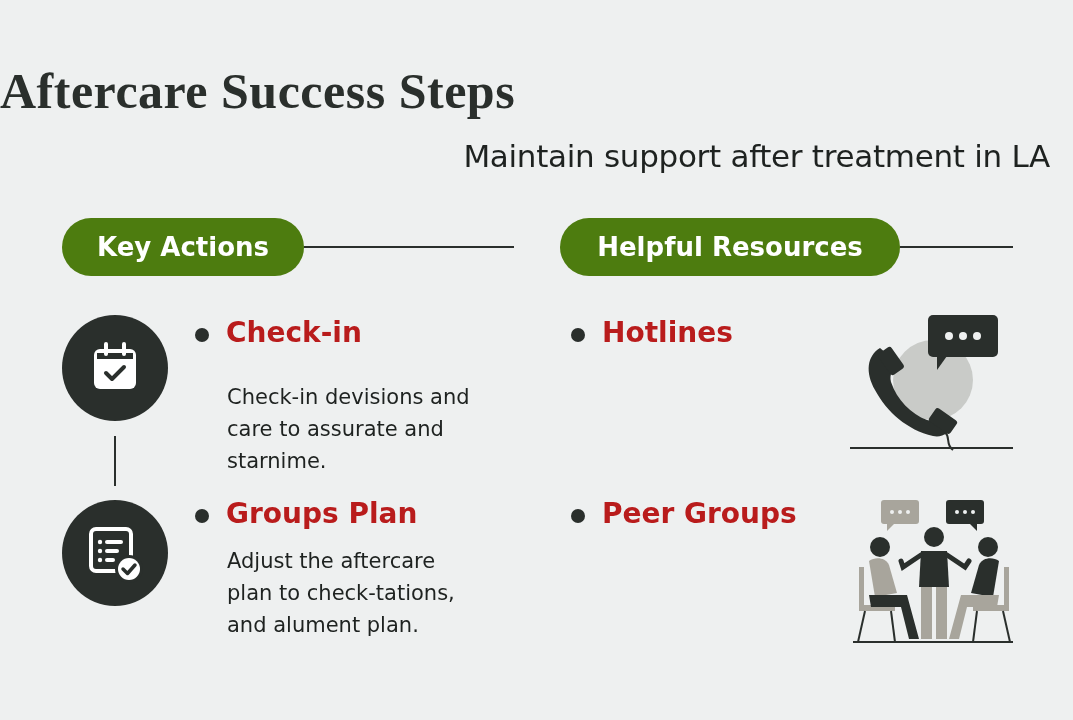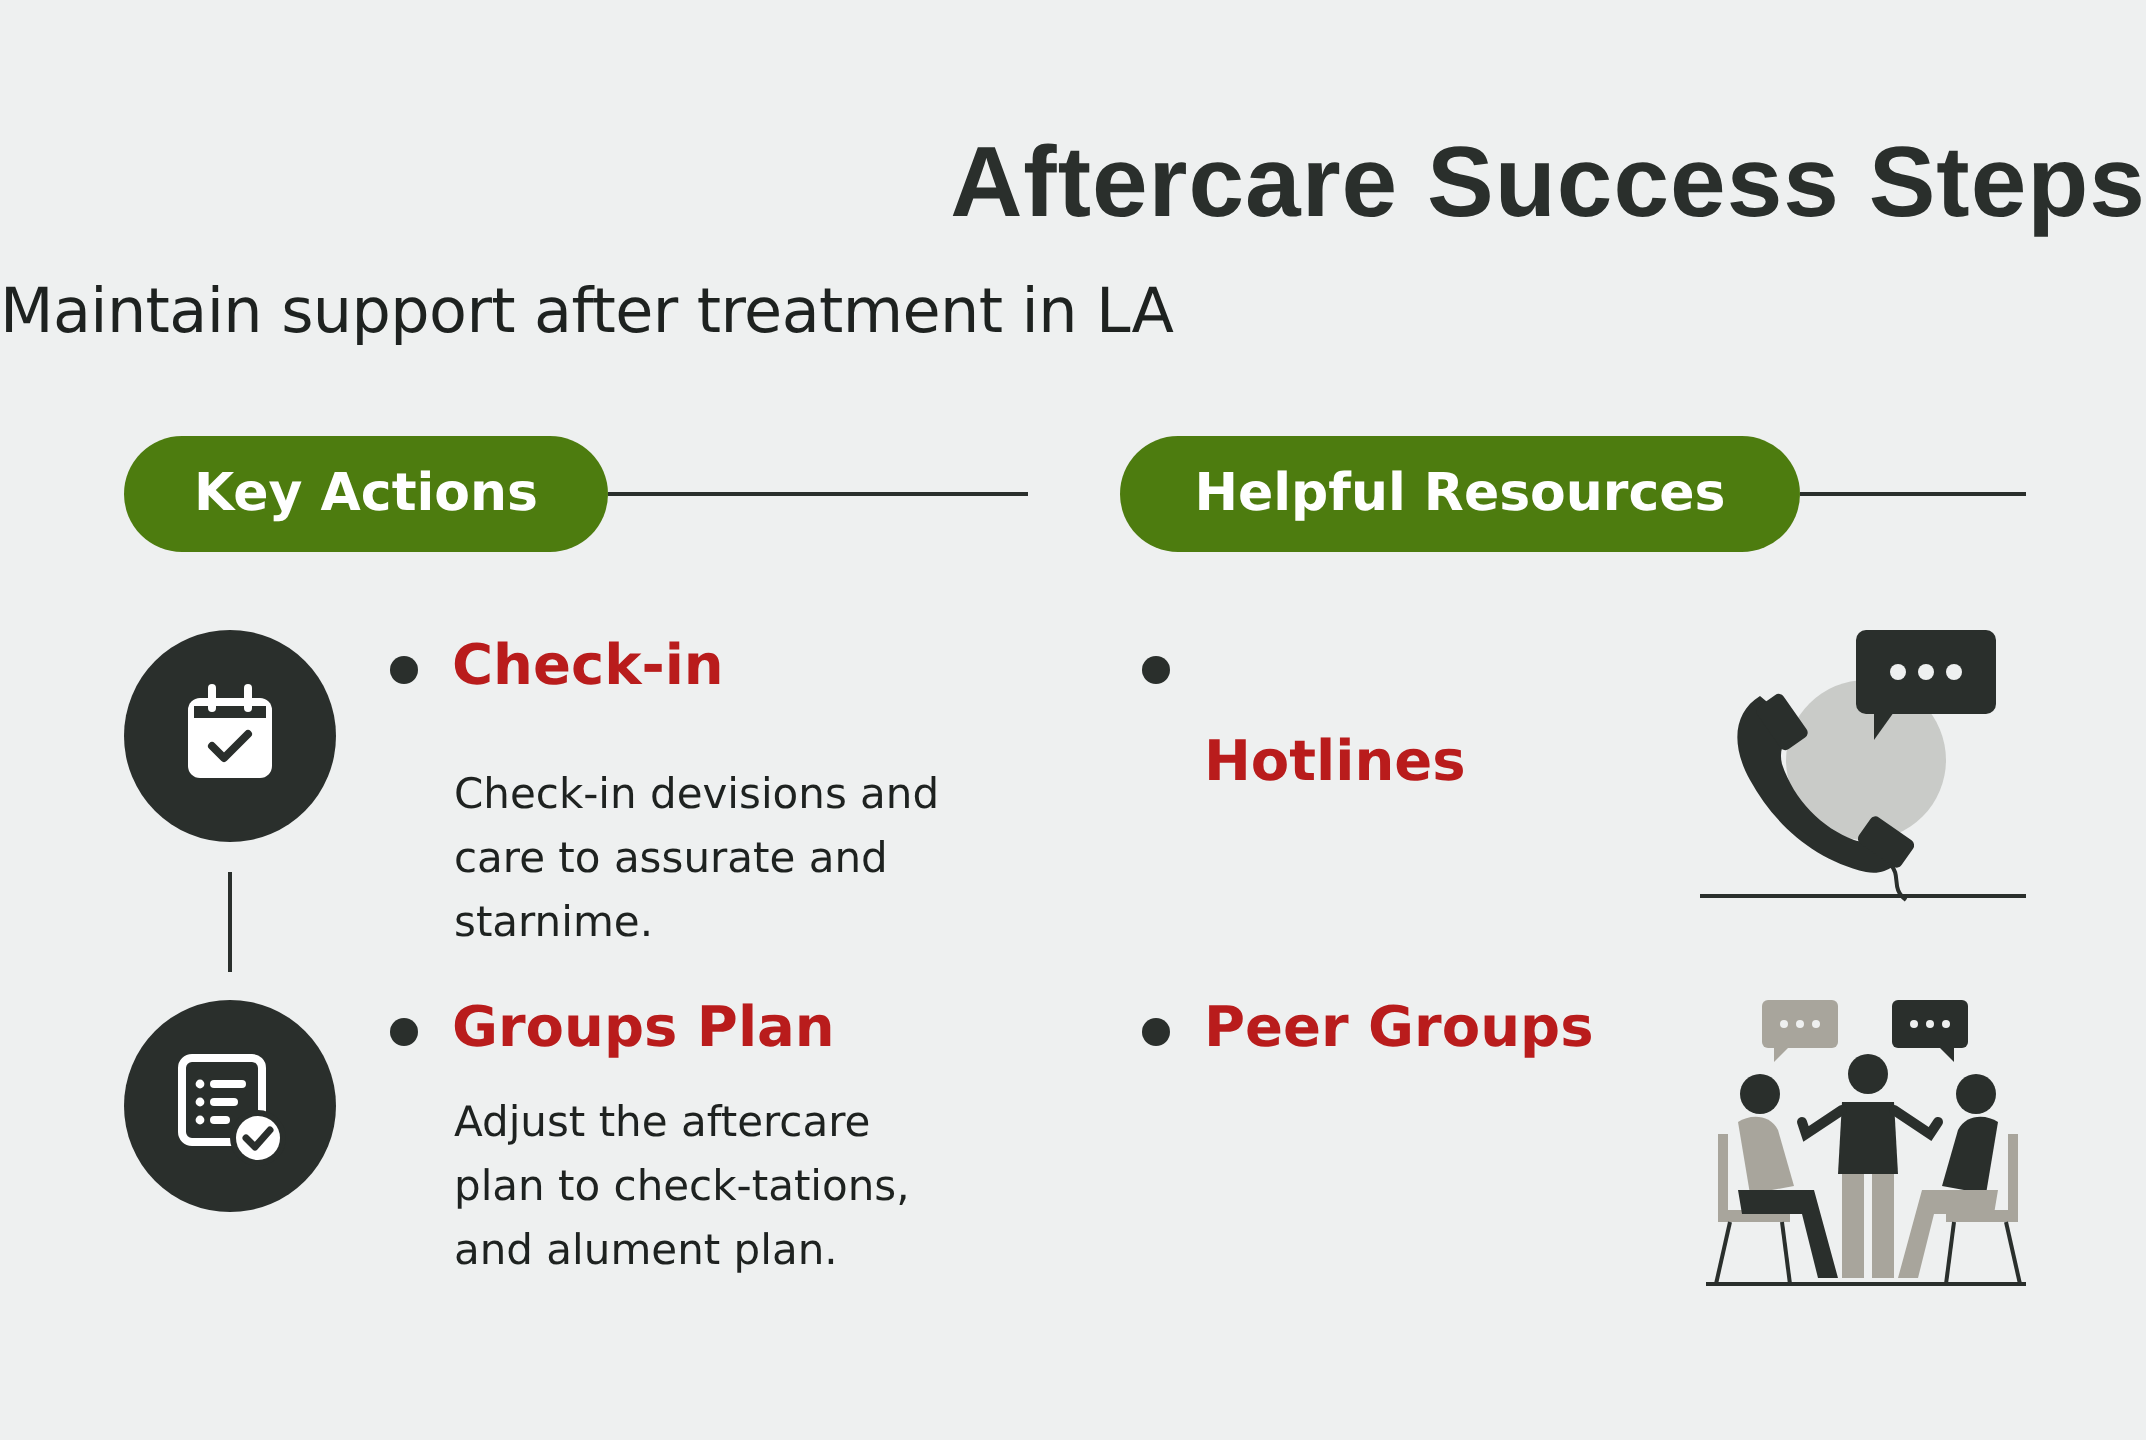--- a/index.html
+++ b/index.html
@@ -5,27 +5,27 @@
     html, body { margin: 0; padding: 0; }
     body {
       width: 1073px; height: 720px; overflow: hidden;
       background: #eef0f0;
       font-family: "DejaVu Sans", sans-serif;
       color: #1f2421;
       position: relative;
     }
     .title {
       position: absolute; left: 0; width: 1073px; top: 62px;
-      text-align: right; font-size: 50px; font-weight: bold;
+      text-align: left; font-size: 50px; font-weight: bold;
       color: #2a2f2c; letter-spacing: 0.5px;
-      font-family: Liberation Sans, sans-serif;
+      font-family: Liberation Serif, serif;
     }
     .subtitle {
       position: absolute; left: 0; width: 1050px; top: 138px;
-      text-align: left; font-size: 31px; color: #1e2220;
+      text-align: right; font-size: 31px; color: #1e2220;
       font-family: "DejaVu Sans", sans-serif;
       letter-spacing: -0.3px;
     }
     .pill {
       position: absolute; height: 58px; border-radius: 29px;
       background: #4d7c0f; color: #fff;
       font-size: 26px; font-weight: bold;
       display: flex; align-items: center; justify-content: center;
       font-family: "DejaVu Sans", sans-serif;
     }
@@ -91,21 +91,21 @@
     <circle cx="46" cy="48" r="14" fill="#2a2f2c"></circle>
     <circle cx="46" cy="48" r="11" fill="#ffffff"></circle>
     <polyline points="40,48 44.5,52.5 52,44" fill="none" stroke="#2a2f2c" stroke-width="3.5" stroke-linecap="round" stroke-linejoin="round"></polyline>
   </svg>
 </div>
 <div class="bullet" style="left:195px; top:509px;"></div>
 <div class="item-title" style="left:226px; top:497px;">Groups Plan</div>
 <div class="item-desc" style="left:227px; top:545px; width:260px;">Adjust the aftercare plan to check-tations, and alument plan.</div>
 
 <div class="bullet" style="left:571px; top:328px;"></div>
-<div class="item-title" style="left:602px; top:316px;margin-top:48px;">Hotlines</div>
+<div class="item-title" style="left:602px; top:316px;">Hotlines</div>
 <svg class="illus" style="left:845px; top:310px;" width="180" height="145" viewBox="0 0 180 145">
   <circle cx="88" cy="70" r="40" fill="#c9cbc8"></circle>
   <path d="M35 38 C22 46, 20 62, 30 80 C42 102, 62 120, 88 126 C98 128, 104 122, 108 116 L98 106 C94 110, 88 112, 82 110 C66 104, 52 90, 46 72 C44 64, 48 58, 54 54 Z" fill="#2a2f2c"></path>
   <rect x="38" y="38" width="16" height="26" rx="3" transform="rotate(-35 46 51)" fill="#2a2f2c"></rect>
   <rect x="90" y="98" width="16" height="26" rx="3" transform="rotate(-55 98 111)" fill="#2a2f2c"></rect>
   <path d="M100 122 C106 128, 100 134, 108 140" fill="none" stroke="#2a2f2c" stroke-width="2"></path>
   <rect x="83" y="5" width="70" height="42" rx="5" fill="#2a2f2c"></rect>
   <polygon points="92,46 102,46 92,60" fill="#2a2f2c"></polygon>
   <circle cx="104" cy="26" r="4" fill="#eef0f0"></circle>
   <circle cx="118" cy="26" r="4" fill="#eef0f0"></circle>

